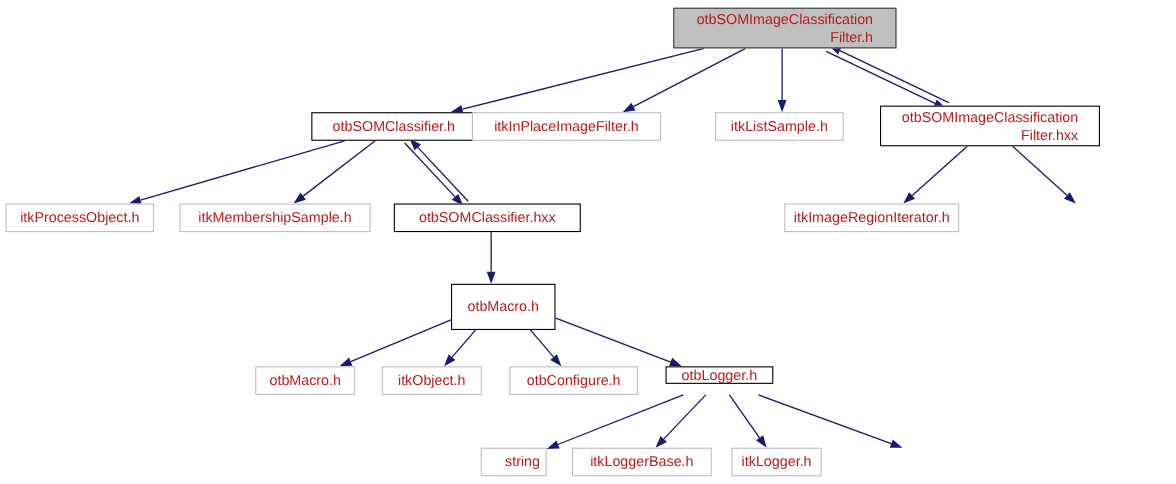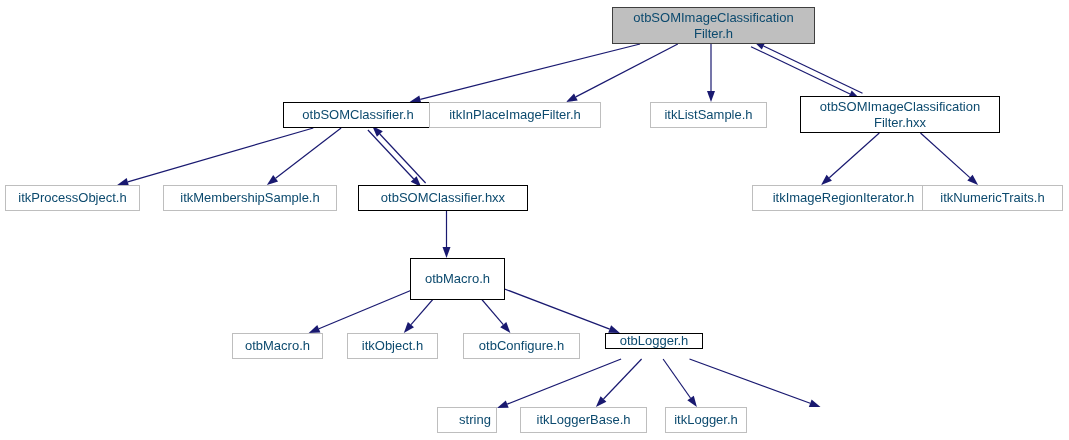--- a/index.html
+++ b/index.html
@@ -9,22 +9,22 @@
     font-family:"Liberation Sans", sans-serif;
     background:#ffffff;
     overflow:hidden;
   }
   #edge-layer{position:absolute;left:0;top:0;width:1069px;height:440px;}
   .node{
     position:absolute;
     display:flex;align-items:center;justify-content:center;
     box-sizing:border-box;
     background:#ffffff;
-    font-size:13px;color:#0c4a6e;
-    text-align:center;line-height:1.22;
+    font-size:13px;color:#b91c1c;
+    text-align:right;line-height:1.22;
     white-space:pre-line;
     cursor:default;
   }
   .node.root{background:#bfbfbf;border:1.5px solid #3f3f3f;}
   .node.linked{border:1px solid #000000;cursor:pointer;}
   .node.plain{border:1px solid #bebebe;}
 </style>
 </head>
 <body>
 
@@ -75,22 +75,21 @@
 <div class="node root" style="left: 612px; top: 7px; width: 203px; height: 37px;"><span>otbSOMImageClassification
 Filter.h</span></div>
     <div class="node linked" style="left: 283px; top: 102px; width: 150px; height: 26px;"><span>otbSOMClassifier.h</span></div>
     <div class="node plain" style="left: 429px; top: 102px; width: 172px; height: 26px;"><span>itkInPlaceImageFilter.h</span></div>
     <div class="node plain" style="left: 650px; top: 102px; width: 117px; height: 26px;"><span>itkListSample.h</span></div>
     <div class="node linked" style="left: 800px; top: 96px; width: 200px; height: 37px;"><span>otbSOMImageClassification
 Filter.hxx</span></div>
     <div class="node plain" style="left: 5px; top: 185px; width: 135px; height: 26px;"><span>itkProcessObject.h</span></div>
     <div class="node plain" style="left: 163px; top: 185px; width: 174px; height: 26px;"><span>itkMembershipSample.h</span></div>
     <div class="node linked" style="left: 358px; top: 185px; width: 170px; height: 26px;"><span>otbSOMClassifier.hxx</span></div>
-    <div class="node plain" style="left: 752px; top: 185px; width: 183px; height: 26px;"><span>itkImageRegionIterator.h</span></div>
-    <div class="node plain" style="left: 922px; top: 185px; width: 141px; height: 26px;"><span>itkNumericTraits.h</span></div>
+    <div class="node plain" style="left: 713px; top: 185px; width: 159px; height: 26px;"><span>itkImageRegionIterator.h</span></div>
     <div class="node linked" style="left: 410px; top: 258px; width: 95px; height: 42px;"><span>otbMacro.h</span></div>
     <div class="node plain" style="left: 232px; top: 333px; width: 91px; height: 26px;"><span>otbMacro.h</span></div>
     <div class="node plain" style="left: 347px; top: 333px; width: 91px; height: 26px;"><span>itkObject.h</span></div>
     <div class="node plain" style="left: 463px; top: 333px; width: 117px; height: 26px;"><span>otbConfigure.h</span></div>
     <div class="node linked" style="left: 605px; top: 333px; width: 98px; height: 16px;"><span>otbLogger.h</span></div>
     <div class="node plain" style="left: 437px; top: 407px; width: 60px; height: 26px; padding-left: 16px;"><span>string</span></div>
     <div class="node plain" style="left: 520px; top: 407px; width: 127px; height: 26px;"><span>itkLoggerBase.h</span></div>
     <div class="node plain" style="left: 665px; top: 407px; width: 82px; height: 26px;"><span>itkLogger.h</span></div>
   </div>
 

